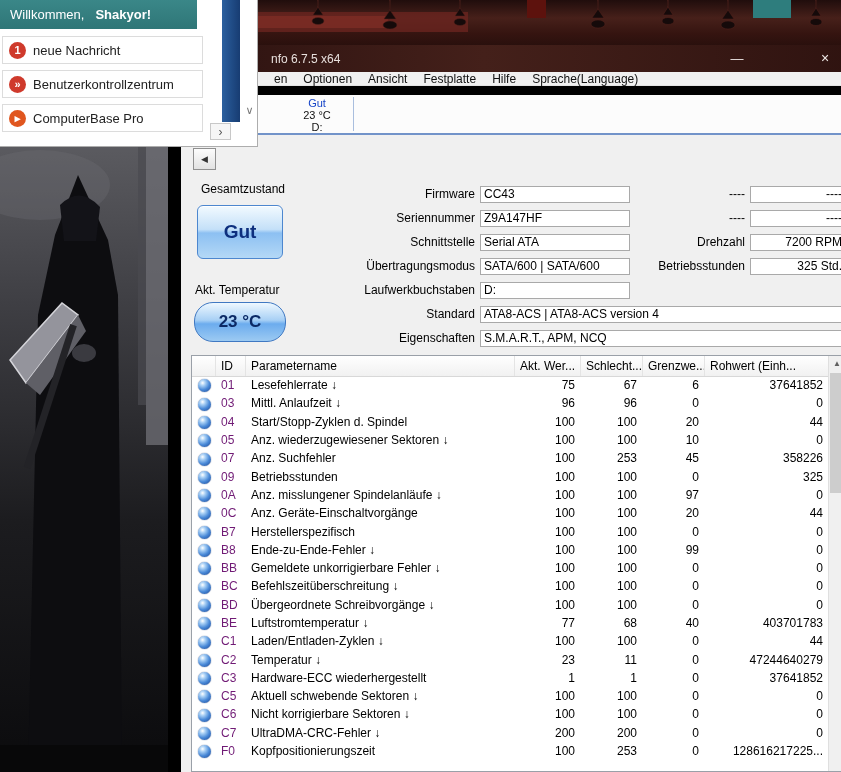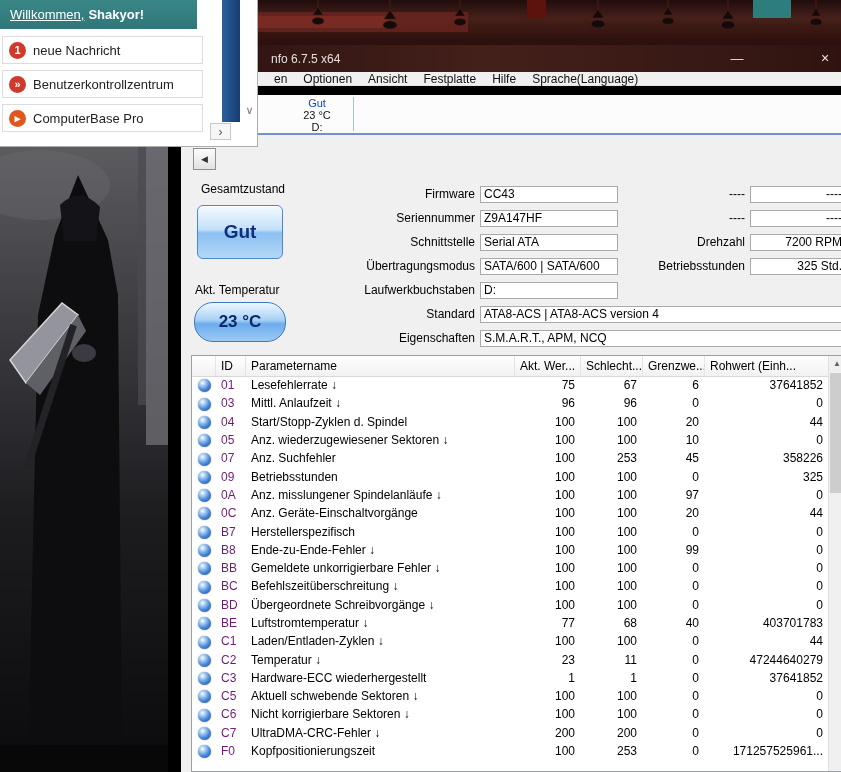--- a/index.html
+++ b/index.html
@@ -57,21 +57,21 @@
             display:flex;align-items:center;justify-content:center;
             font-size:17px;font-weight:bold;color:#0c2a66;}
 
   .fgroup{position:absolute;}
   .fg-left{left:118px;top:47px;}
   .fg-wide{left:118px;top:167px;}
   .fg-right{left:418px;top:47px;}
   .frow{height:24px;display:flex;align-items:center;}
   .flabel{width:176px;text-align:right;padding-right:5px;font-size:12px;color:#000;flex:none;
           white-space:nowrap;}
-  .fbox{box-sizing:border-box;width:138px;height:17px;border:1px solid #a9a9a9;background:#fff;
+  .fbox{box-sizing:border-box;width:150px;height:17px;border:1px solid #a9a9a9;background:#fff;
         font-size:12px;line-height:15px;padding:0 3px;color:#000;white-space:nowrap;overflow:hidden;}
   .fg-wide .fbox{width:366px;}
   .fg-right .flabel{width:146px;}
   .fg-right .fbox{width:96px;text-align:right;}
 
   .table{position:absolute;left:10px;top:220px;width:655px;height:417px;background:#fff;
          border:1px solid #9aa0a8;box-sizing:border-box;}
   .thead{position:absolute;top:0;left:0;right:16px;height:20px;display:flex;
          background:linear-gradient(#ffffff,#f1f1f1);border-bottom:1px solid #d8d8d8;}
   .thead span{font-size:12px;color:#000;border-right:1px solid #e4e4e4;box-sizing:border-box;
@@ -90,21 +90,21 @@
       border-left:1px solid #dfdfdf;}
   .sb-up{height:16px;font-size:8px;color:#606060;text-align:center;line-height:16px;}
   .sb-thumb{position:absolute;left:1px;top:17px;width:14px;height:120px;background:#cdcdcd;}
 
   
   .overlay{position:absolute;left:0;top:0;width:258px;height:147px;background:#fff;z-index:50;
            border-right:1px solid #adadad;border-bottom:1px solid #adadad;box-sizing:border-box;}
   .ov-header{position:absolute;left:0;top:0;width:197px;height:29px;
              background:linear-gradient(180deg,#3a8788,#2f7677);color:#fff;font-size:13px;
              line-height:29px;padding-left:10px;box-sizing:border-box;white-space:nowrap;}
-  .ov-prefix{margin-right:4px;text-decoration:underline;}
+  .ov-prefix{margin-right:11px;}
   .ov-item{position:absolute;left:2px;width:201px;height:28px;background:#fff;
            border:1px solid #dcdcdc;display:flex;align-items:center;font-size:13px;color:#222;
            box-sizing:border-box;white-space:nowrap;overflow:hidden;}
   .ov-item-1{top:36px}.ov-item-2{top:70px}.ov-item-3{top:104px}
   .badge{width:17px;height:17px;border-radius:50%;color:#fff;font-size:11px;font-weight:bold;
          display:inline-flex;align-items:center;justify-content:center;margin:0 7px 0 6px;flex:none;}
   .badge-red{background:#cf3a2c;}
   .badge-orange{background:#e0561f;}
   .ov-bluestrip{position:absolute;left:222px;top:0;width:18px;height:122px;
                 background:linear-gradient(90deg,#2b5f9e,#173c72);}
@@ -514,21 +514,21 @@
               <span class="c-num c-raw">0</span>
             </div>
 
             <div class="trow">
               <span class="c-icon"><span class="orb"></span></span>
               <span class="c-id">F0</span>
               <span class="c-name">Kopfpositionierungszeit</span>
               <span class="c-num c-cur">100</span>
               <span class="c-num c-worst">253</span>
               <span class="c-num c-thresh">0</span>
-              <span class="c-num c-raw">171257525961...</span>
+              <span class="c-num c-raw">128616217225...</span>
             </div>
           </div>
         <div class="sb">
           <div class="sb-up">▲</div>
           <div class="sb-thumb"></div>
         </div>
       </div>
     </div>
   </div>
 

